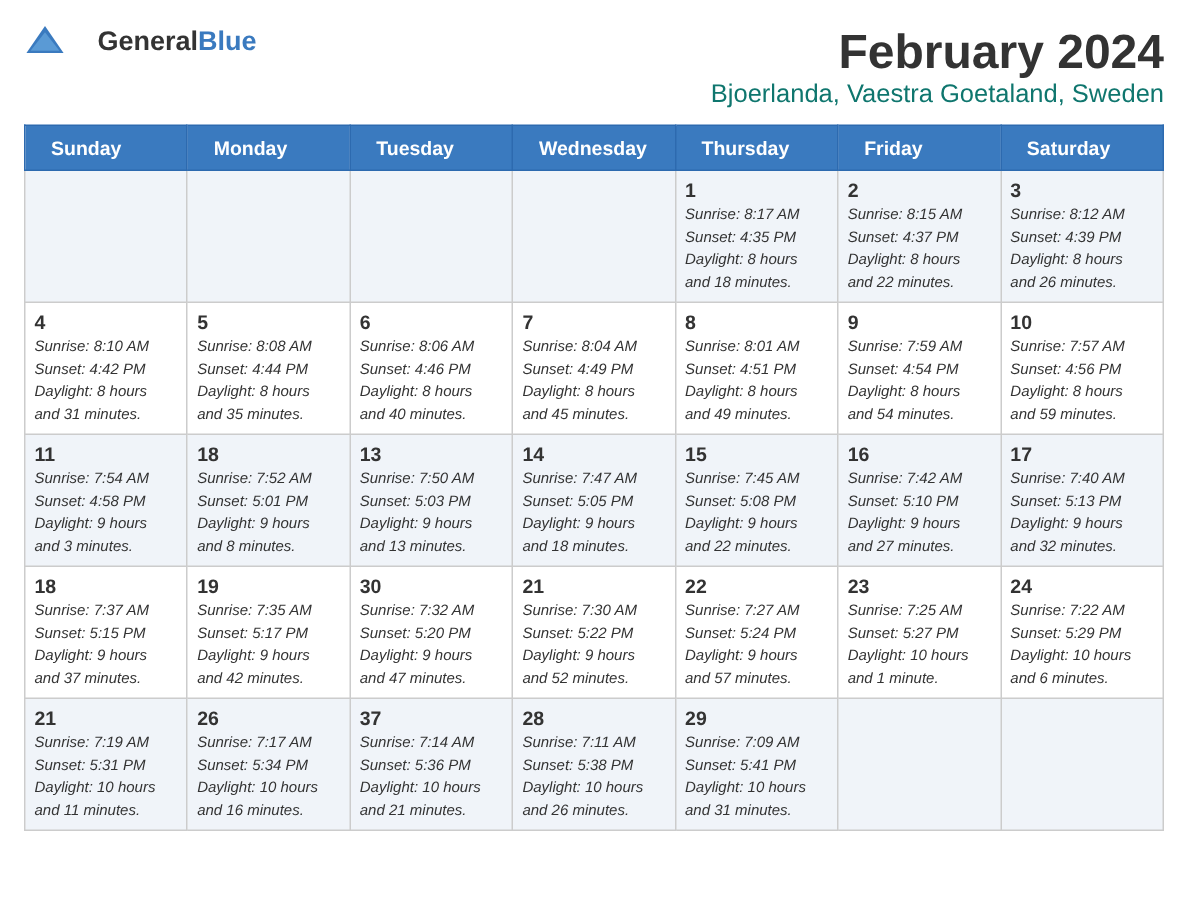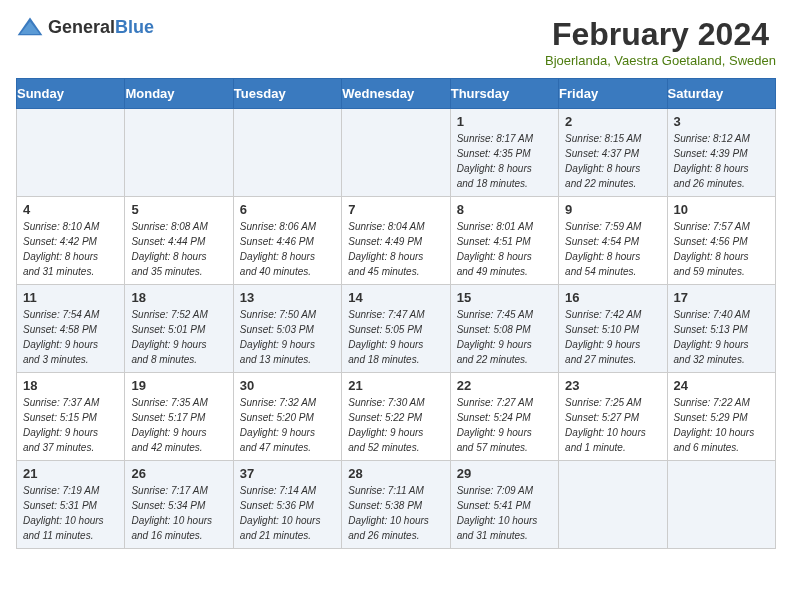--- a/index.html
+++ b/index.html
@@ -12,58 +12,58 @@
     }
     .header-section {
       display: flex;
       justify-content: space-between;
       align-items: flex-start;
       margin-bottom: 10px;
     }
     .logo {
       display: flex;
       align-items: center;
-      gap: 4px;
+      gap: 21px;
     }
     .logo-text-general {
       font-size: 18px;
       font-weight: bold;
       color: #333;
     }
     .logo-text-blue {
       font-size: 18px;
       font-weight: bold;
       color: #3a7abf;
     }
     .logo-icon {
       width: 28px;
       height: 22px;
     }
     .title-section {
-      text-align: center;
+      text-align: right;
     }
     .main-title {
       font-size: 32px;
       font-weight: bold;
       color: #333;
     }
     .sub-title {
-      font-size: 13px;
-      color: #4d7c0f;
+      font-size: 17px;
+      color: #0f766e;
     }
     .calendar {
       width: 100%;
       border-collapse: collapse;
     }
     .calendar thead tr {
       background-color: #3a7abf;
       color: #fff;
     }
     .calendar thead th {
-      padding: 7px 0;
+      padding: 7px 17px;
       font-size: 13px;
       font-weight: bold;
       text-align: left;
       border: 1px solid #2d6aaf;
     }
     .calendar tbody tr {
       vertical-align: top;
     }
     .calendar tbody td {
       border: 1px solid #ccc;

